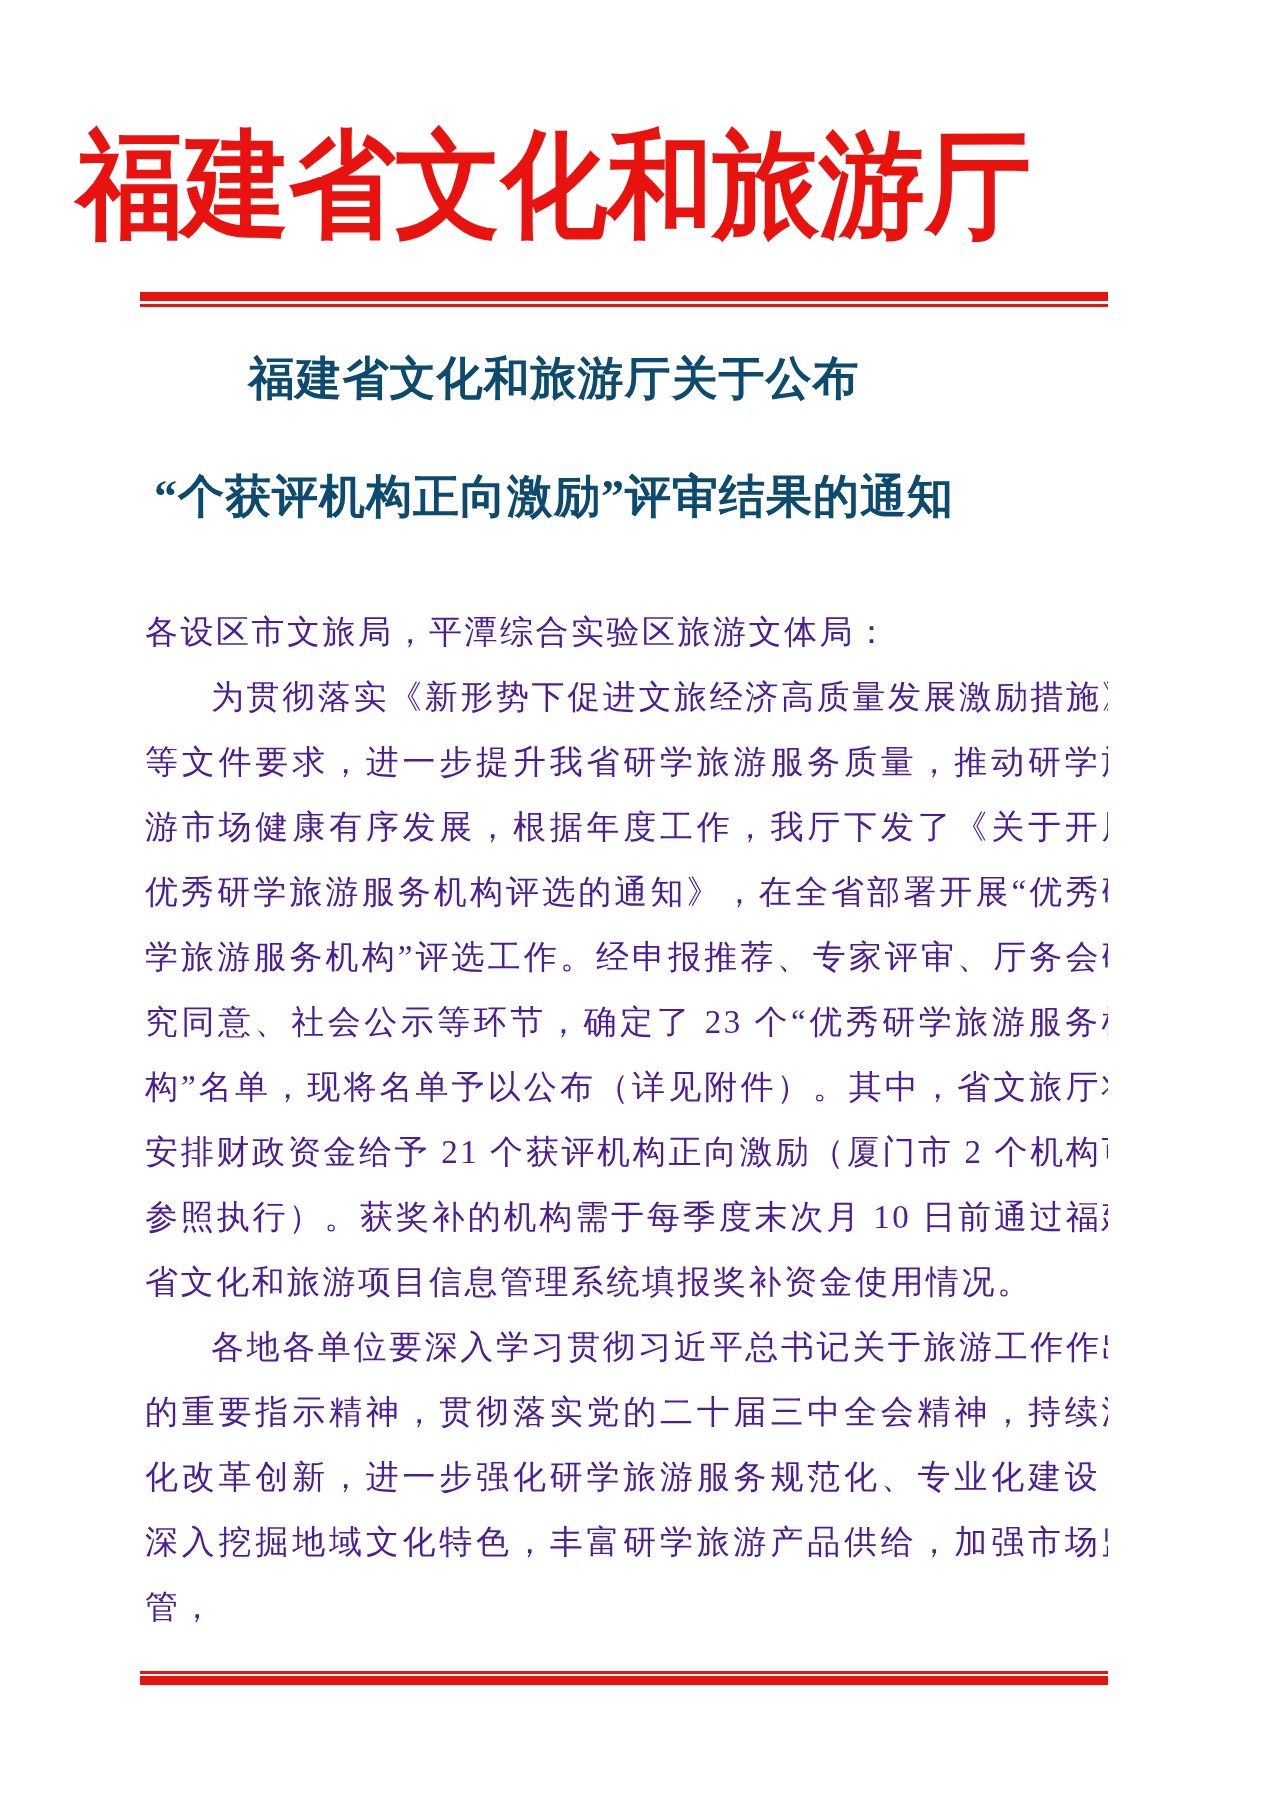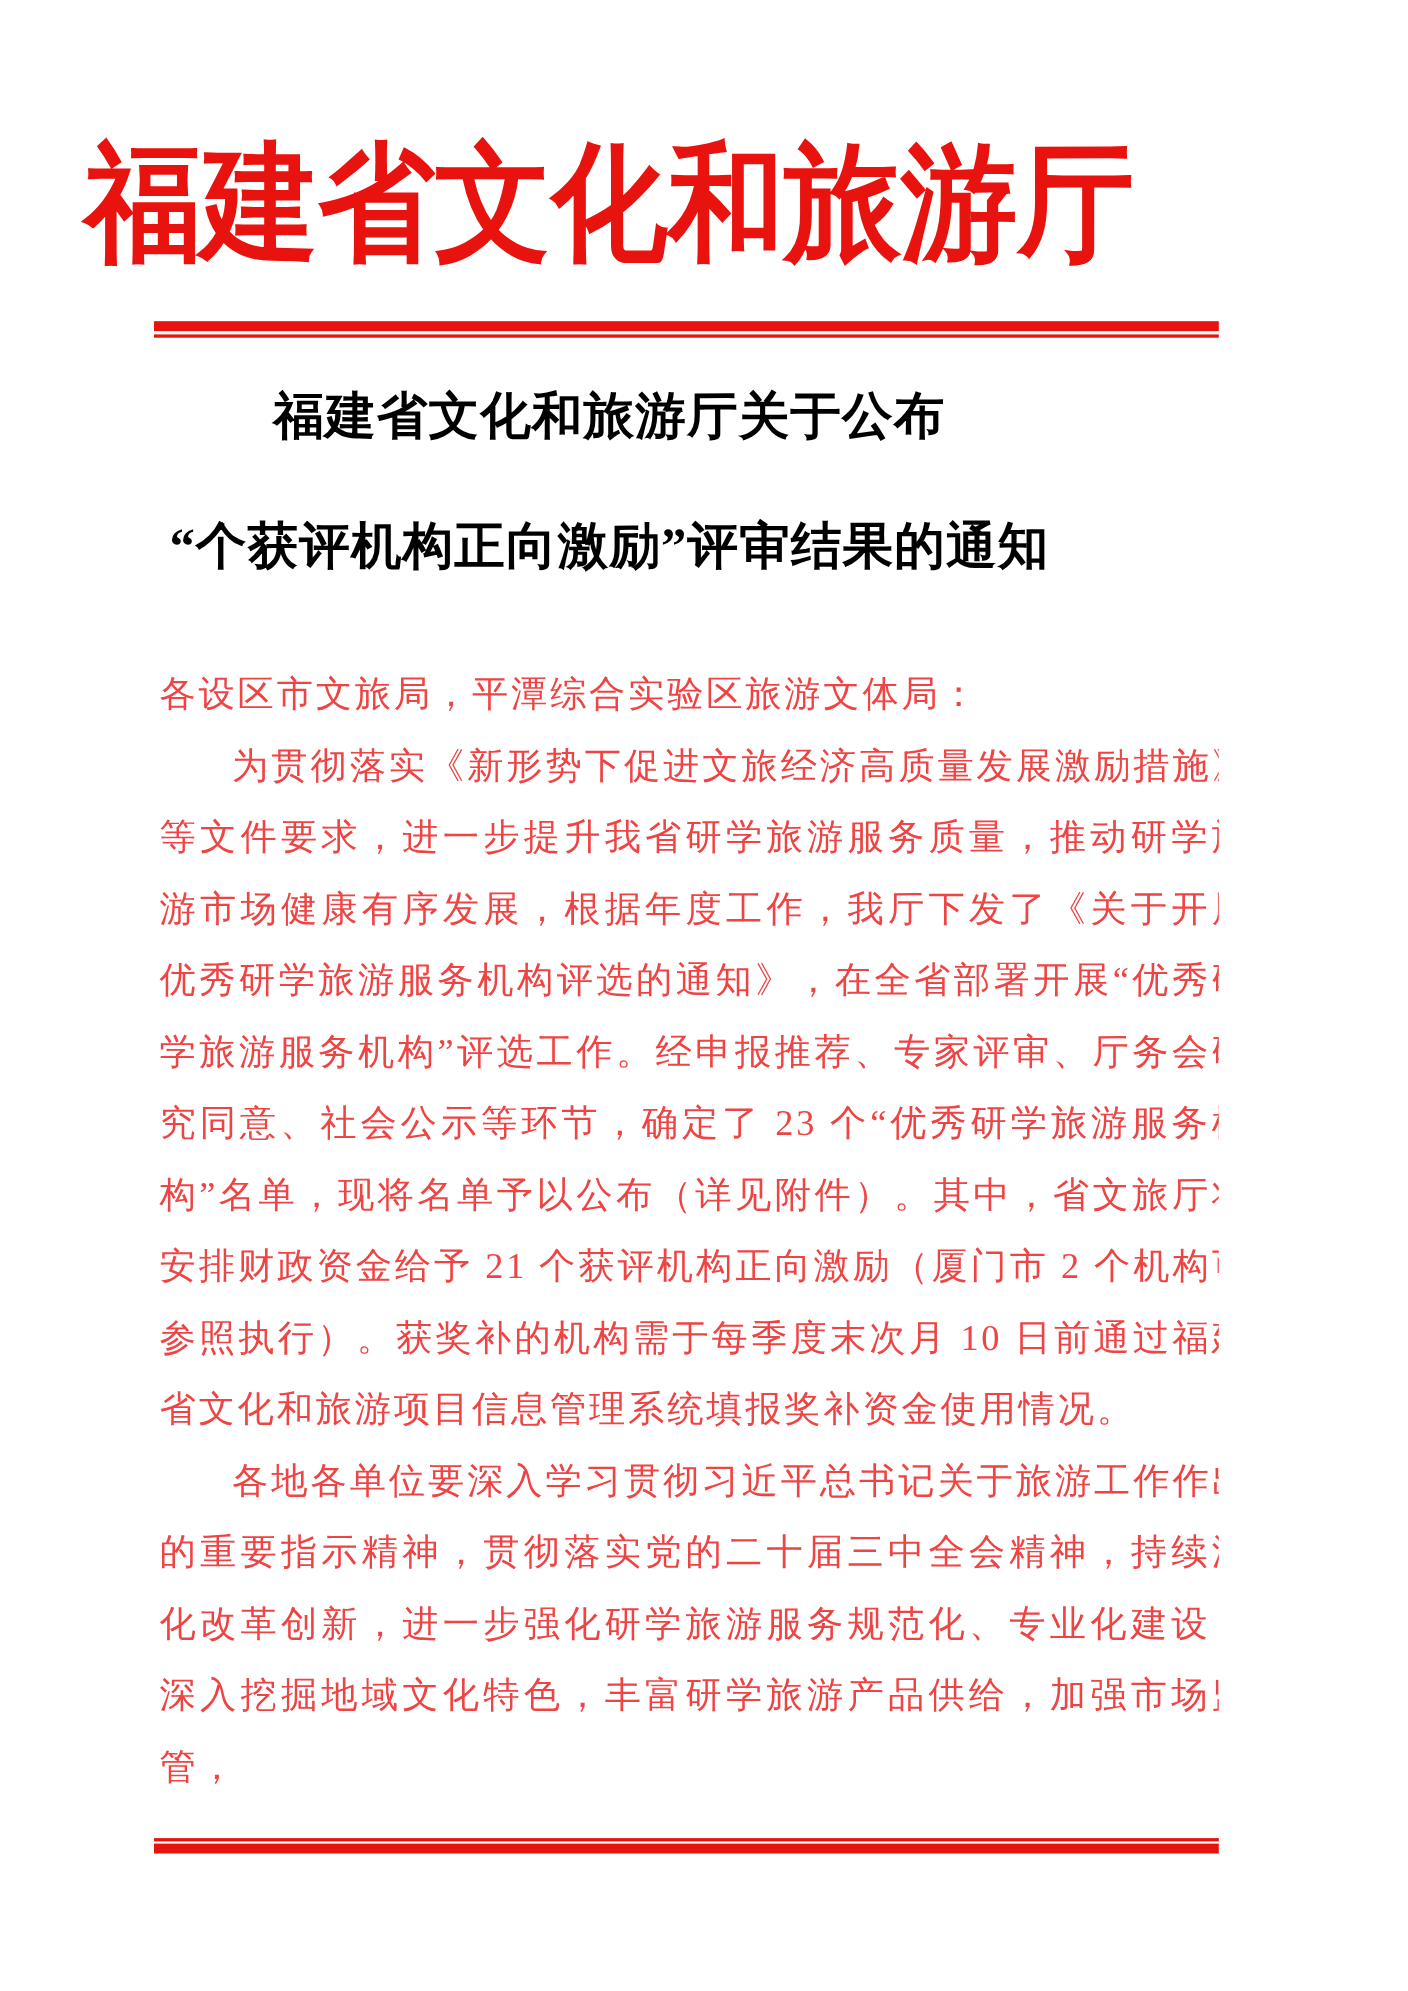--- a/index.html
+++ b/index.html
@@ -56,34 +56,34 @@
   .doc-title {
     position: absolute;
     top: 320px;
     left: 0;
     width: 100%;
     text-align: center;
     font-weight: bold;
     font-size: 46px;
     line-height: 118px;
     letter-spacing: 1px;
-    color: #000000;
+    color: #0c4a6e;
   }
 
   
   .doc-body {
     position: absolute;
     top: 600px;
     left: 145px;
     width: 992px;
     font-size: 33px;
     line-height: 65px;
     letter-spacing: 2.5px;
     text-align: justify;
-    color: #ef4444;
+    color: #4c1d95;
   }
   .doc-body p {
     margin: 0;
     padding: 0;
   }
   .para {
     text-indent: 2em;
   }
 </style>
 </head>

